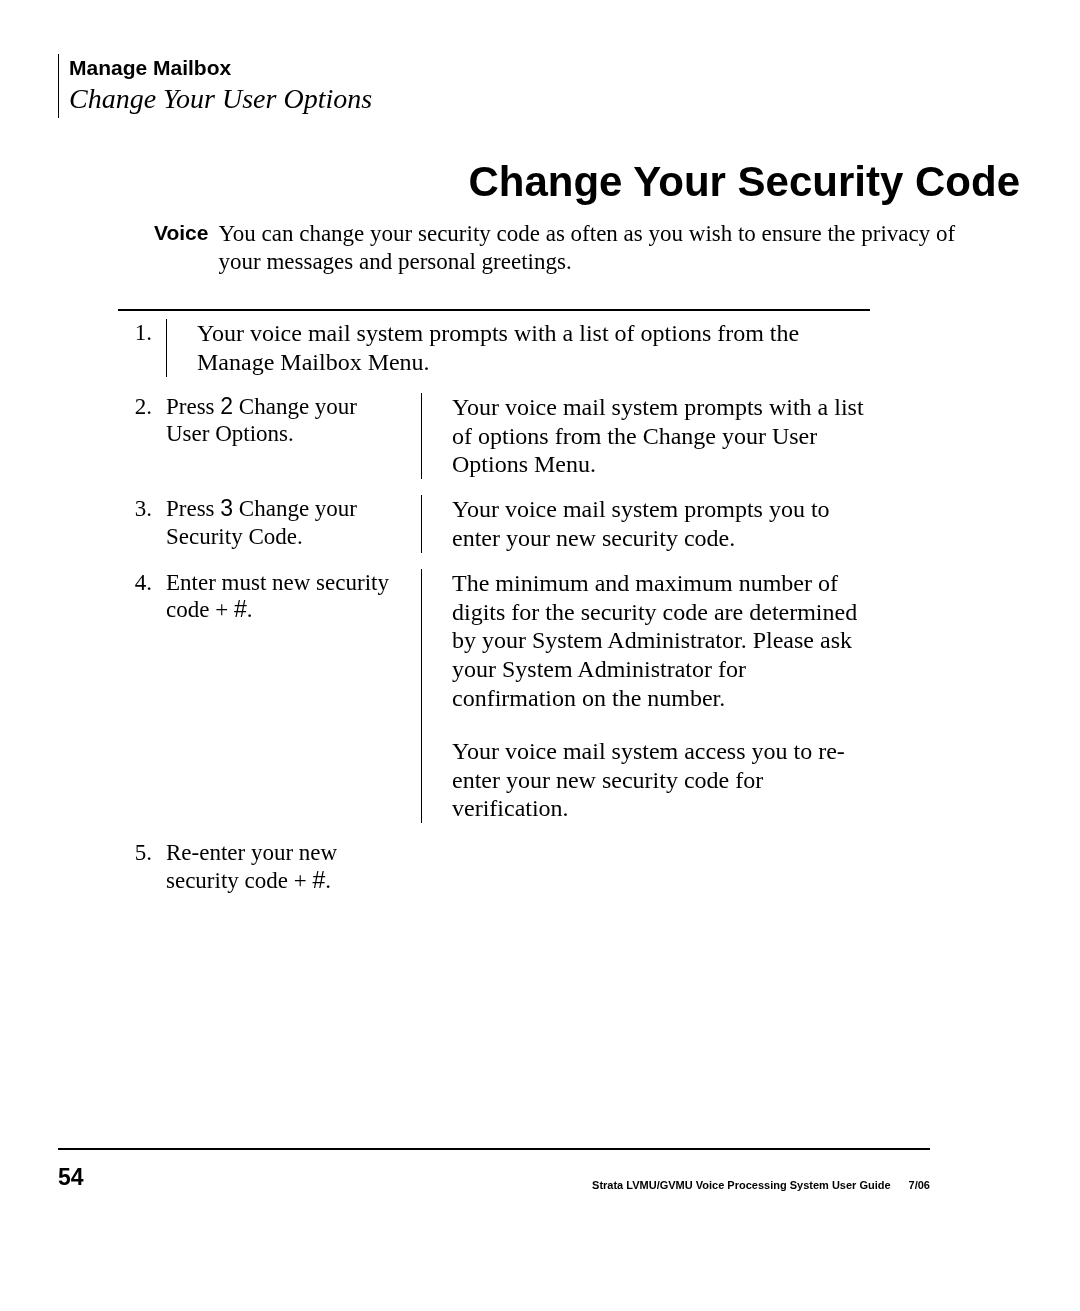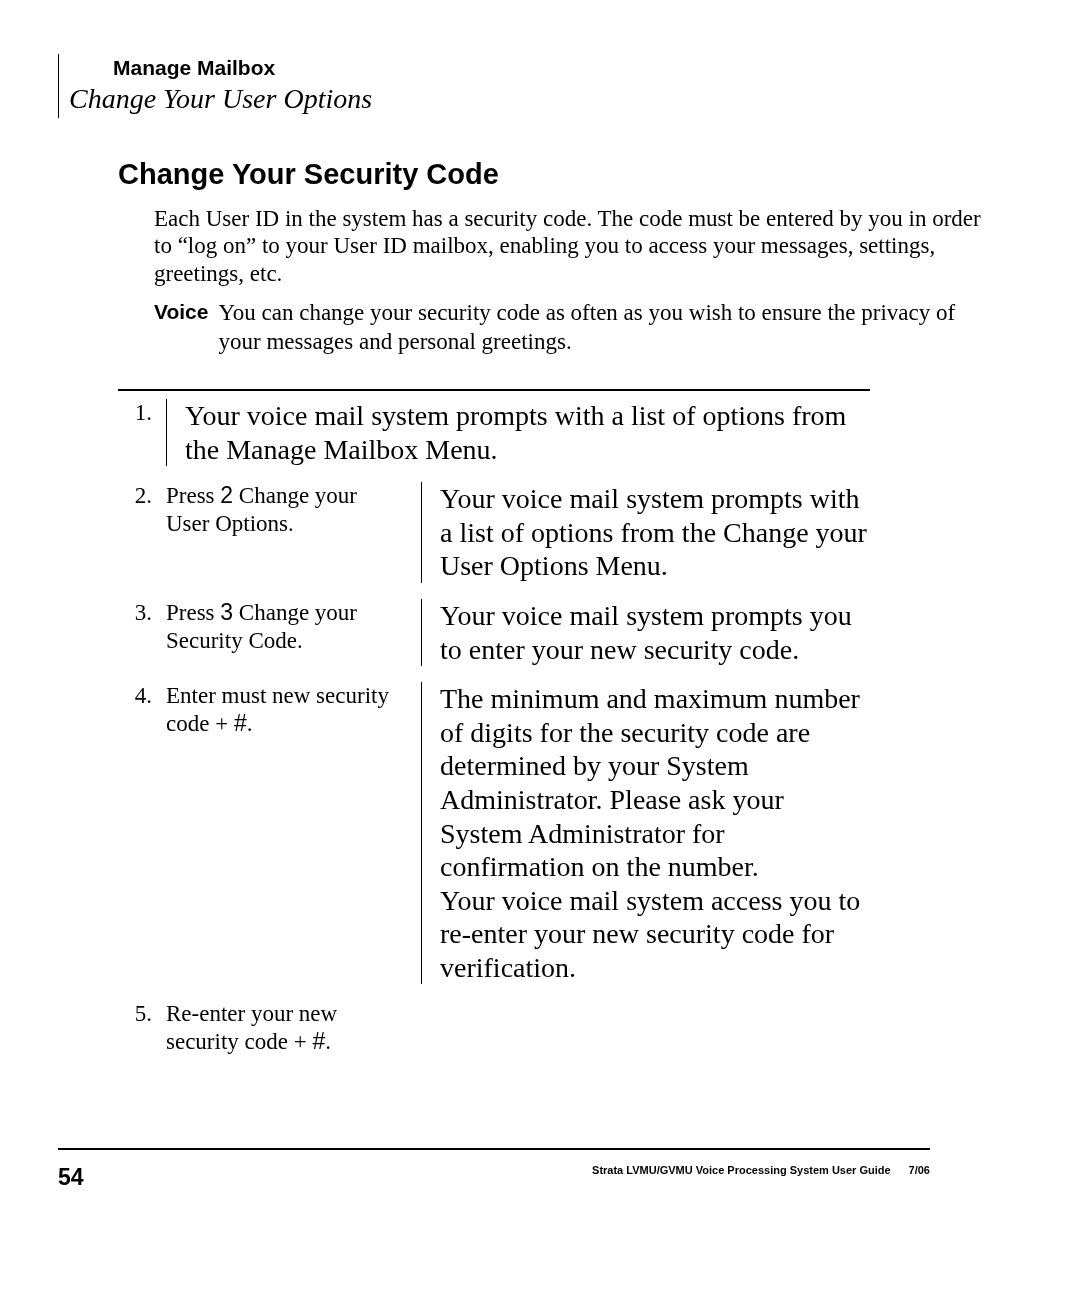--- a/index.html
+++ b/index.html
@@ -23,34 +23,34 @@
     .header-zone {
       border-left: 1px solid #000;
       padding-left: 10px;
       margin-bottom: 40px;
     }
     .header-bold {
       font-family: Arial, Helvetica, sans-serif;
       font-weight: bold;
       font-size: 21px;
       line-height: 1.3;
-      margin-left: 44px;
     }
     .header-italic {
       font-family: 'Times New Roman', Times, serif;
       font-style: italic;
       font-size: 28px;
       line-height: 1.3;
     }
     .section-title {
       font-family: Arial, Helvetica, sans-serif;
       font-weight: bold;
-      font-size: 29px;
+      font-size: 42px;
       margin-left: 60px;
       margin-bottom: 14px;
+      text-align: right;
     }
     .intro-paragraph {
       font-size: 23px;
       line-height: 1.2;
       margin-left: 96px;
       margin-right: 30px;
       margin-bottom: 12px;
     }
     .note-block {
       display: flex;
@@ -90,26 +90,26 @@
     .step-action {
       width: 255px;
       padding-right: 18px;
       font-size: 23px;
       line-height: 1.2;
       flex-shrink: 0;
     }
     .step-description {
       flex: 1;
       border-left: 1px solid #000;
-      padding-left: 18px;
-      font-size: 28px;
+      padding-left: 30px;
+      font-size: 24px;
       line-height: 1.2;
     }
     .step-description p {
-      margin-bottom: 0;
+      margin-bottom: 24px;
     }
     .step-description p:last-child {
       margin-bottom: 0;
     }
     .keynum {
       font-family: Arial, Helvetica, sans-serif;
     }
     .keysym {
       font-family: Arial, Helvetica, sans-serif;
     }
@@ -119,21 +119,21 @@
       left: 58px;
       right: 150px;
     }
     .footer-rule {
       border-top: 2px solid #000;
       margin-bottom: 14px;
     }
     .footer-line {
       display: flex;
       justify-content: space-between;
-      align-items: flex-start;
+      align-items: flex-end;
     }
     .page-number {
       font-family: Arial, Helvetica, sans-serif;
       font-weight: bold;
       font-size: 23px;
     }
     .footer-text {
       font-family: Arial, Helvetica, sans-serif;
       font-weight: bold;
       font-size: 11px;
@@ -147,21 +147,20 @@
 
 <div class="page">
 
   <div class="header-zone">
     <div class="header-bold">Manage Mailbox</div>
     <div class="header-italic">Change Your User Options</div>
   </div>
 
   <h1 class="section-title">Change Your Security Code</h1>
 
-  <p class="intro-paragraph">Each User ID in the system has a security code. The code must be entered by you in order to “log on” to your User ID mailbox, enabling you to access your messages, settings, greetings, etc.</p>
 
   <div class="note-block">
     <div class="note-label">Voice</div>
     <div class="note-text">You can change your security code as often as you wish to ensure the privacy of your messages and personal greetings.</div>
   </div>
 
   <div class="steps-table">
 
     <div class="step-row">
       <div class="step-num">1.</div>

